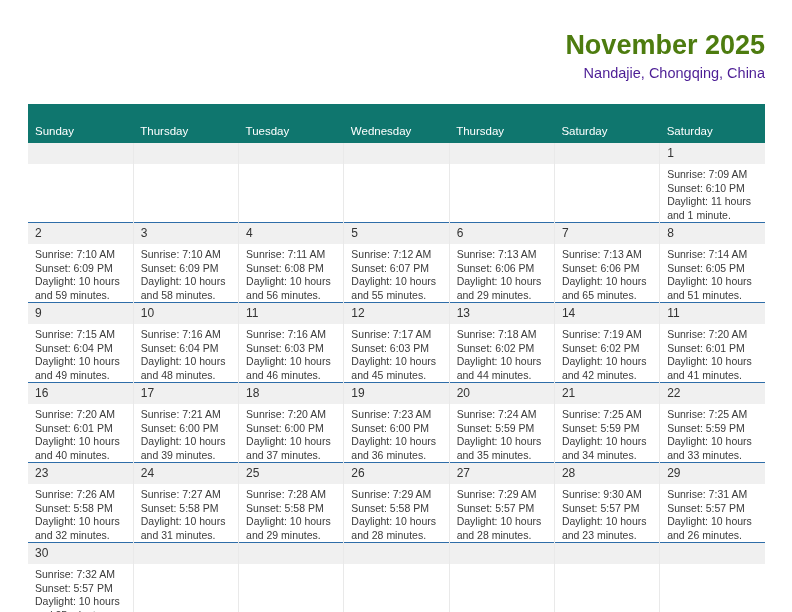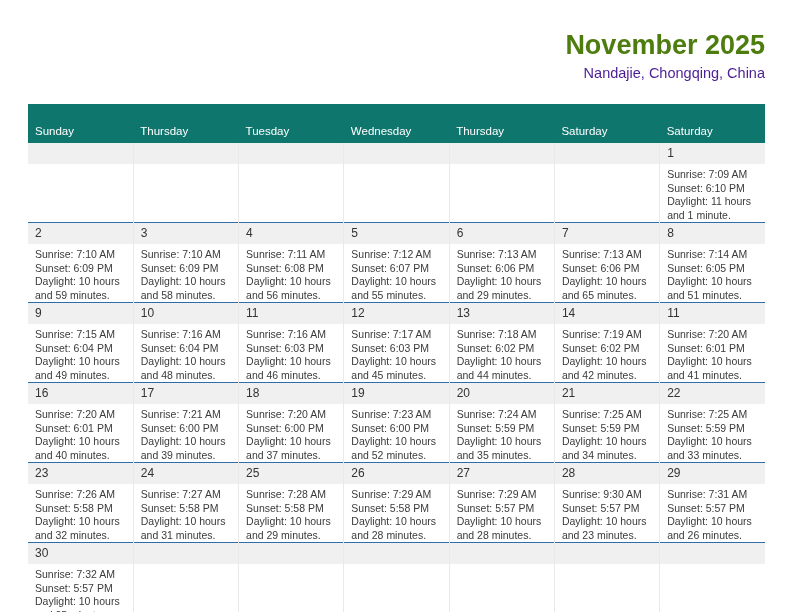--- a/index.html
+++ b/index.html
@@ -349,21 +349,21 @@
               <div>Daylight: 10 hours</div>
               <div>and 37 minutes.</div>
             </div>
           </td>
           <td>
             <div class="daynum">19</div>
             <div class="info">
               <div>Sunrise: 7:23 AM</div>
               <div>Sunset: 6:00 PM</div>
               <div>Daylight: 10 hours</div>
-              <div>and 52 minutes.</div>
+              <div>and 36 minutes.</div>
             </div>
           </td>
           <td>
             <div class="daynum">20</div>
             <div class="info">
               <div>Sunrise: 7:24 AM</div>
               <div>Sunset: 5:59 PM</div>
               <div>Daylight: 10 hours</div>
               <div>and 35 minutes.</div>
             </div>

